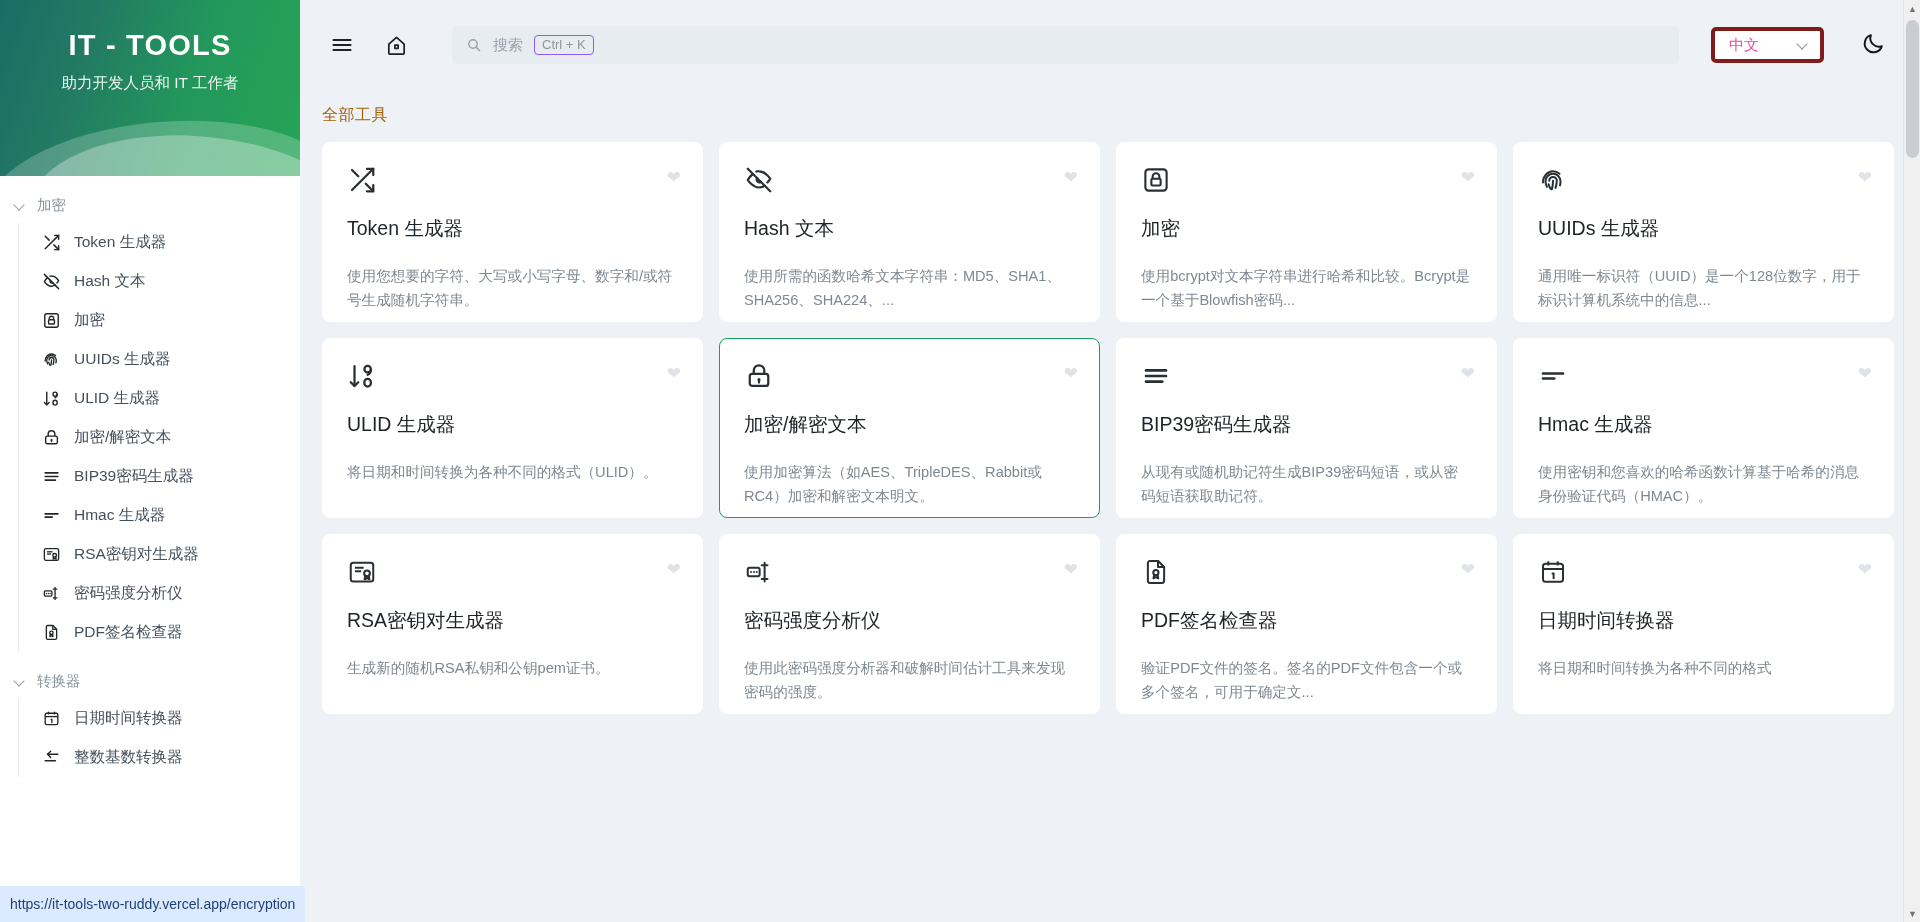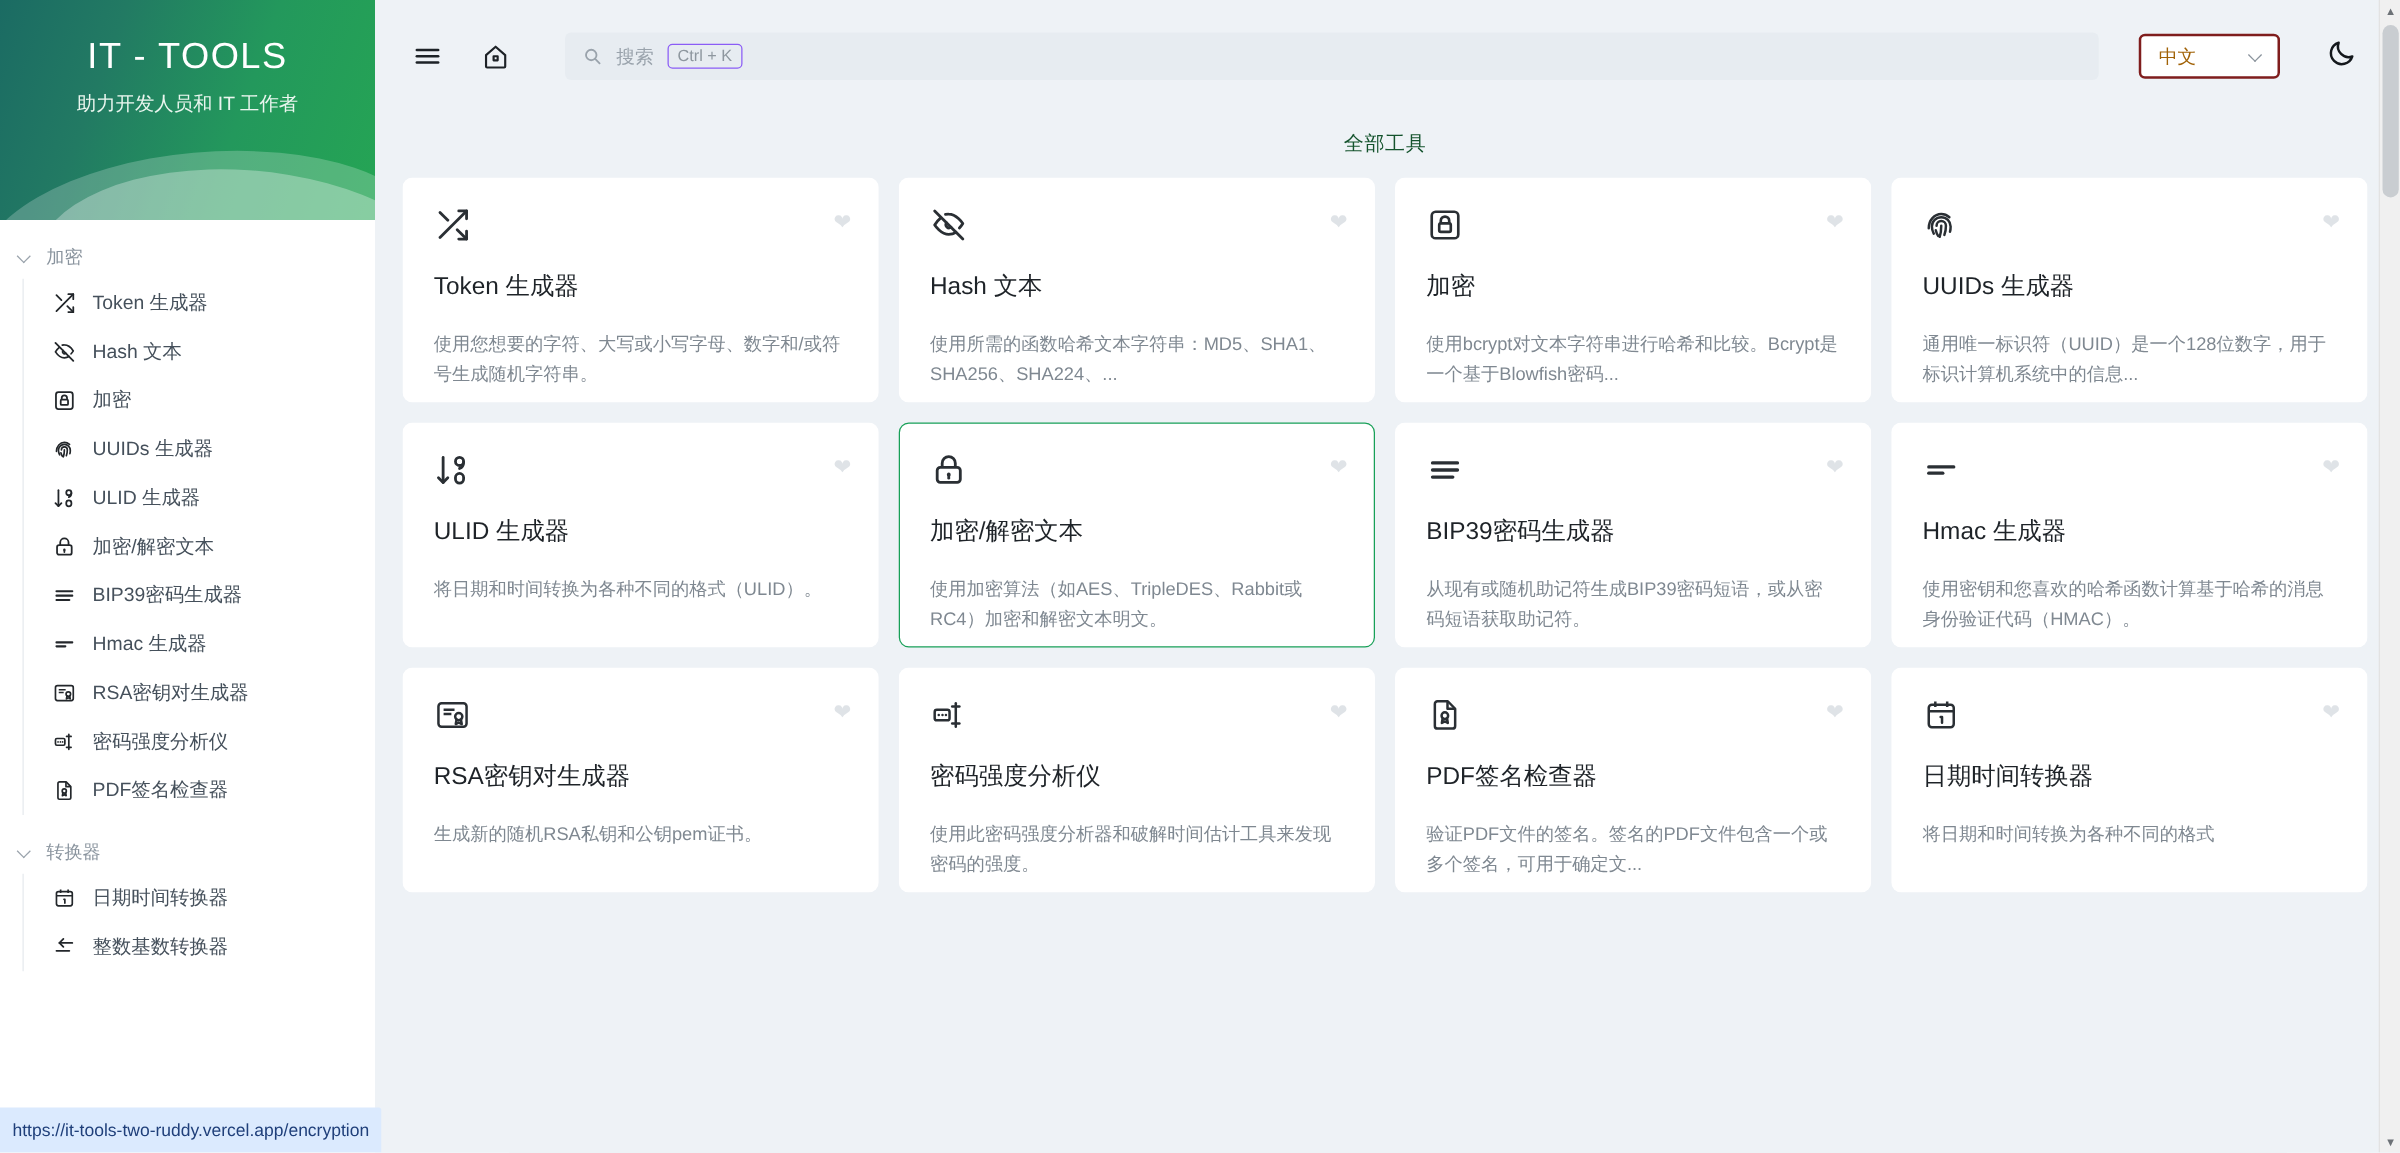--- a/index.html
+++ b/index.html
@@ -53,21 +53,21 @@
     left: 30px;
     width: 330px;
     background: rgba(255,255,255,0.30);
     transform: rotate(4deg);
   }
   .brand-title {
     position: relative;
     z-index: 3;
     color: #ffffff;
     font-size: 29px;
-    font-weight: normal;
+    font-weight: bold;
     letter-spacing: 1.2px;
     text-align: center;
     padding-top: 29px;
   }
   .brand-sub {
     position: relative;
     z-index: 3;
     color: #eaf6ef;
     font-size: 15.5px;
     text-align: center;
@@ -189,23 +189,23 @@
   .lang-select {
     width: 113px;
     height: 36px;
     background: #ffffff;
     border-radius: 5px;
     display: flex;
     align-items: center;
     justify-content: space-between;
     padding: 0 11px 0 14px;
     font-size: 15px;
-    color: #a16207;
+    color: #ec4899;
     cursor: pointer;
-    border: 2px solid #7f1d1d;
+    border: 4px solid #7f1d1d;
   }
   .lang-chev {
     width: 12px; height: 12px;
     position: relative;
   }
   .lang-chev::before {
     content: "";
     position: absolute;
     left: 1px; top: 1px;
     width: 7px; height: 7px;
@@ -224,25 +224,24 @@
     color: #14181c;
   }
 
   .content {
     flex: 1 1 auto;
     overflow: hidden;
     padding: 0 26px 0 22px;
     position: relative;
   }
   .section-title {
-    color: #14532d;
+    color: #a16207;
     font-size: 16px;
     padding: 15px 0 16px 0;
     letter-spacing: .5px;
-    text-align: center;
   }
   .grid {
     display: grid;
     grid-template-columns: repeat(4, 1fr);
     gap: 16px;
   }
   .card {
     background: #ffffff;
     border-radius: 8px;
     border: 1px solid transparent;

